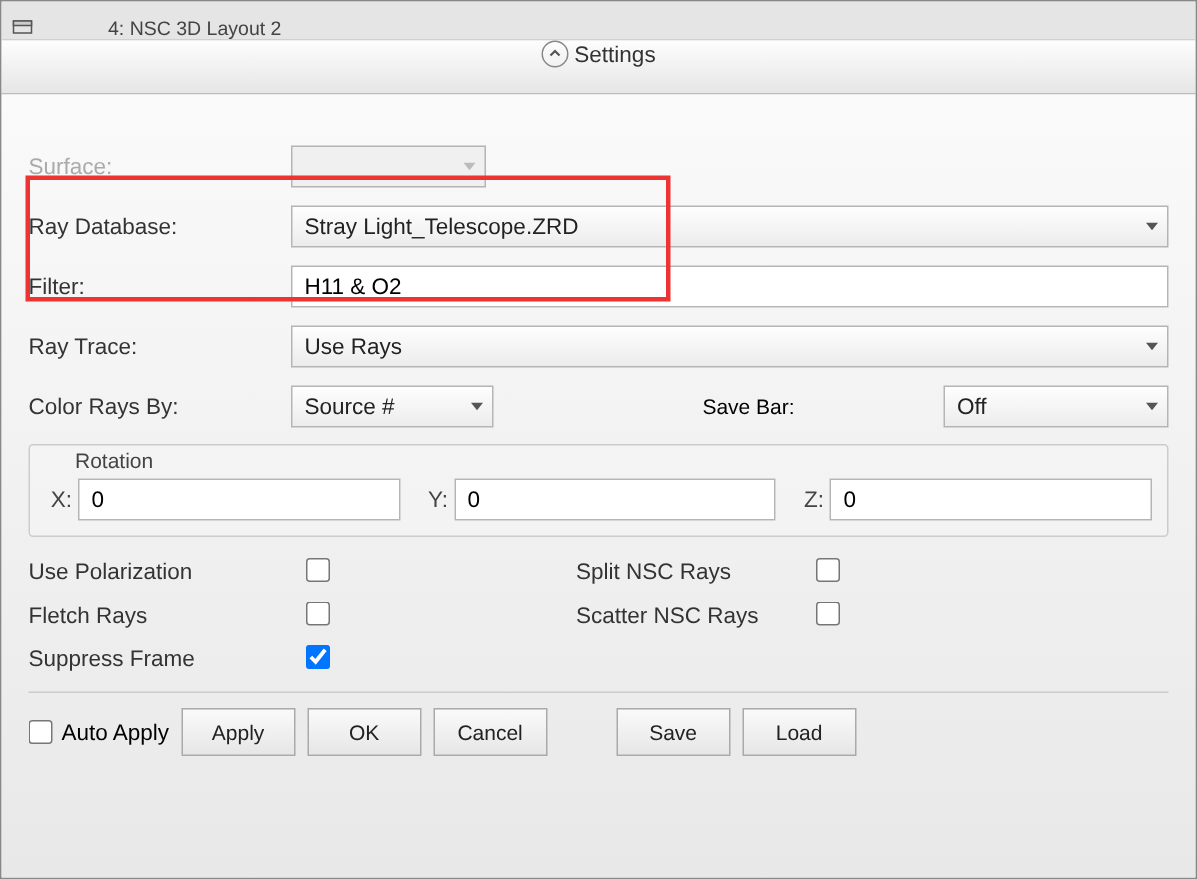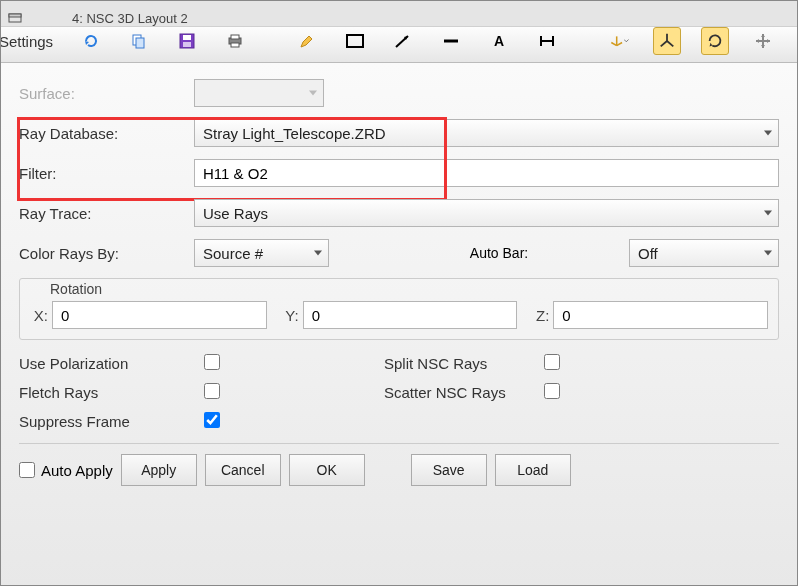--- a/index.html
+++ b/index.html
@@ -25,22 +25,24 @@
     width: 16px; height: 16px;
     display: inline-flex; align-items:center; justify-content:center;
     margin-right: 5px;
   }
   .title-text { font-size: 13px; color: #444; }
   .toolbar {
     height: 36px;
     background: linear-gradient(to bottom, #fdfdfd, #e6e6e6);
     border-bottom: 1px solid #bbb;
     display: flex;
+    align-items: center;
     padding: 0 4px;
     gap: 20px;
+    flex-direction: column;
   }
   .tb-btn {
     height: 28px;
     min-width: 28px;
     display: inline-flex;
     align-items: center;
     justify-content: center;
     border-radius: 3px;
     padding: 0 4px;
     cursor: pointer;
@@ -54,21 +56,21 @@
     color: #333;
     font-size: 15px;
     gap: 4px;
   }
   .expand-circle {
     width:18px;height:18px;border:1px solid #888;border-radius:50%;
     display:inline-flex;align-items:center;justify-content:center;
     font-size:10px;color:#555;
   }
   .content {
-    padding: 15px 18px 8px 18px;
+    padding: 33px 18px 8px 18px;
     background: linear-gradient(to bottom, #fafafa, #e8e8e8);
     height: calc(586px - 26px - 36px);
     position: relative;
   }
   .row {
     display: flex;
     align-items: center;
     margin-bottom: 10px;
     min-height: 30px;
   }
@@ -346,21 +348,21 @@
         <span class="arrow"></span>
     </div>
   </div>
 
   <div class="row">
     <div class="lbl">Color Rays By:</div>
     <div class="combo narrow">
       <span>Source #</span>
         <span class="arrow"></span>
     </div>
-    <div style="flex:1;text-align:center;padding-left:40px;">Auto Bar:</div>
+    <div style="flex:1;text-align:center;padding-left:40px;">Save Bar:</div>
     <div class="combo wide-off">
       <span>Off</span>
         <span class="arrow"></span>
     </div>
   </div>
 
   <div class="rotation-group">
     <div class="legend">Rotation</div>
     <div class="rot-row">
       <div class="rot-field">
@@ -398,20 +400,20 @@
   </div>
 
   <div class="separator-line"></div>
 
   <div class="bottom-bar">
     <label class="auto-apply">
       <input type="checkbox" style="">
       <span>Auto Apply</span>
     </label>
     <button class="btn">Apply</button>
+    <button class="btn">OK</button>
     <button class="btn">Cancel</button>
-    <button class="btn">OK</button>
     <div class="sp"></div>
     <button class="btn">Save</button>
     <button class="btn">Load</button>
   </div>
 
 </div>
 
 </body></html>

